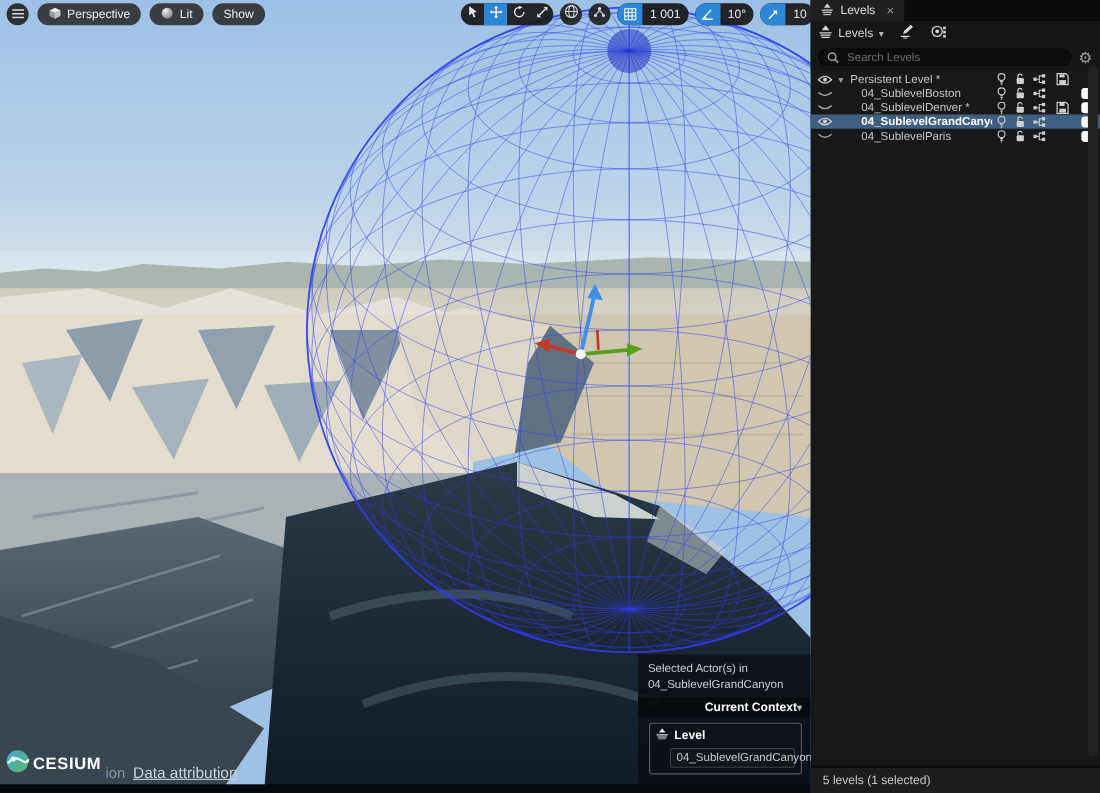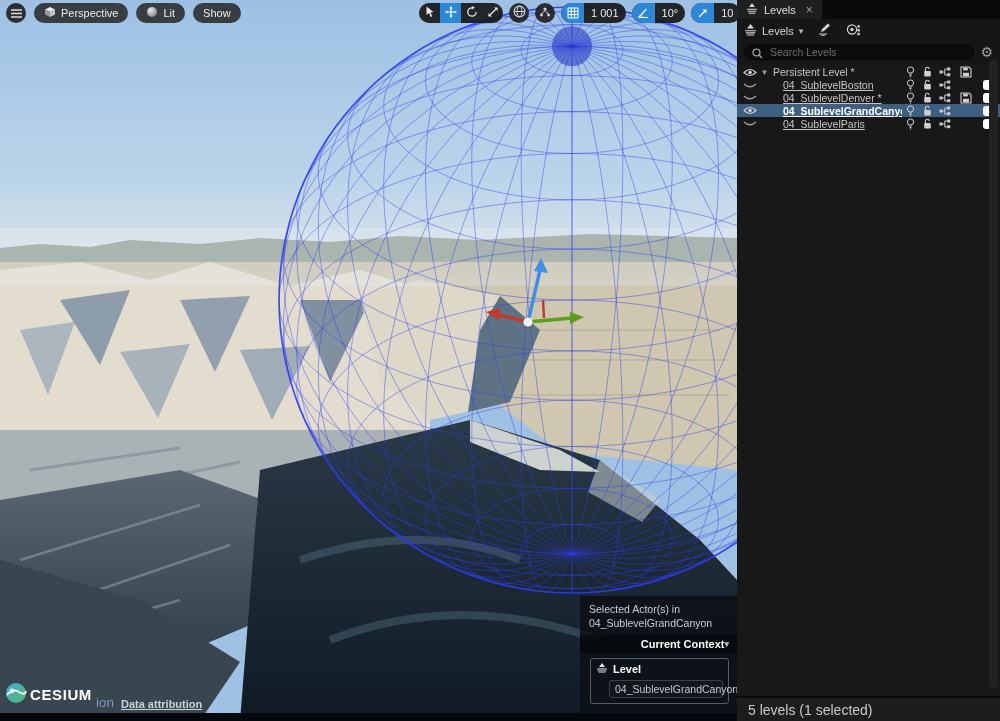--- a/index.html
+++ b/index.html
@@ -37,21 +37,21 @@
       background:rgba(0,0,0,.45);margin-left:-9px;padding:3px 8px 3px 9px;color:#fff;font-weight:bold;font-size:11px;}
   .level-box{margin:5px 8px 0 1px;border:1px solid #565c63;border-radius:3px;padding:4px 5px 5px 5px;}
   .level-hdr{display:flex;align-items:center;gap:5px;color:#fff;font-weight:bold;font-size:11px;}
   .level-dd{margin:5px 0 0 13px;border:1px solid #3c4248;background:#121519;border-radius:3px;
       padding:2px 5px;display:flex;align-items:center;justify-content:space-between;color:#c5cad0;}
 
   
   .brand{position:absolute;left:5px;bottom:11px;display:flex;align-items:center;gap:3px;z-index:25;}
   .brand .cesium{font-size:15px;font-weight:bold;color:#fff;letter-spacing:.6px;}
   .brand .ion{font-size:13.5px;color:#7e96b8;margin-left:1px;margin-top:16px;}
-  .brand .attr{font-size:11px;color:#c9d3da;text-decoration:underline;margin-left:4px;align-self:flex-end;font-weight:bold;}
+  .brand .attr{font-size:14px;color:#c9d3da;text-decoration:underline;margin-left:4px;align-self:flex-end;}
 
   
   #panel{position:absolute;left:737px;top:0;width:263px;height:721px;background:#181818;}
   .tab-bar{height:19px;background:#0a0a0a;display:flex;}
   .tab{display:flex;align-items:center;gap:6px;padding:0 9px;background:#1f1f1f;
       color:#dedede;font-size:11px;}
   .tab-close{color:#9a9a9a;font-size:12px;line-height:1;margin-left:4px;}
   .panel-toolbar{height:23px;display:flex;align-items:center;gap:14px;padding:0 7px;background:#161616;}
   .dd-btn{display:flex;align-items:center;gap:5px;color:#d6d6d6;font-size:11px;}
   .chev{font-size:9px;color:#bbb;}
@@ -63,28 +63,28 @@
   .search-pill input::placeholder{color:#6d6d6d;}
   .gear{color:#a0a0a0;font-size:14px;line-height:1;}
 
   .rows{padding-top:2px;}
   .level-row{display:flex;align-items:center;height:12.8px;font-size:10.5px;color:#c6c6c6;padding:0 4px 0 4px;}
   .level-row.selected{background:#3e5f80;color:#fff;font-weight:bold;}
   .slot{display:flex;align-items:center;justify-content:center;flex:0 0 auto;}
   .slot.eye{width:17px;}
   .slot.arr{width:13px;color:#9a9a9a;font-size:8px;}
   .lbl{flex:1;white-space:nowrap;overflow:hidden;padding-left:2px;}
-  .lbl.ind{padding-left:12px;text-decoration:underline;}
+  .lbl.ind{padding-left:12px;}
   .slot.ico{width:17px;}
   .slot.save{width:26px;}
   .slot.sw{width:17px;}
   .swatch{width:10px;height:10px;border-radius:3px;background:#fdfdfd;}
   .scrollstrip{position:absolute;right:2px;top:60px;width:9px;height:628px;background:#222;border-radius:4px;}
   .status-bar{position:absolute;left:0;right:0;bottom:0;height:25px;background:#1d1d1d;
-      border-top:2px solid #090909;display:flex;align-items:center;padding:0 11px;font-size:14px;color:#c9c9c9;}
+      border-top:2px solid #090909;display:flex;align-items:center;padding:0 11px;font-size:11px;color:#c9c9c9;}
 </style>
 </head>
 <body>
 
 <div class="app">
 
   <div id="viewport">
 
     <svg class="layer" width="737" height="721" viewBox="0 0 737 721">
       <defs>

